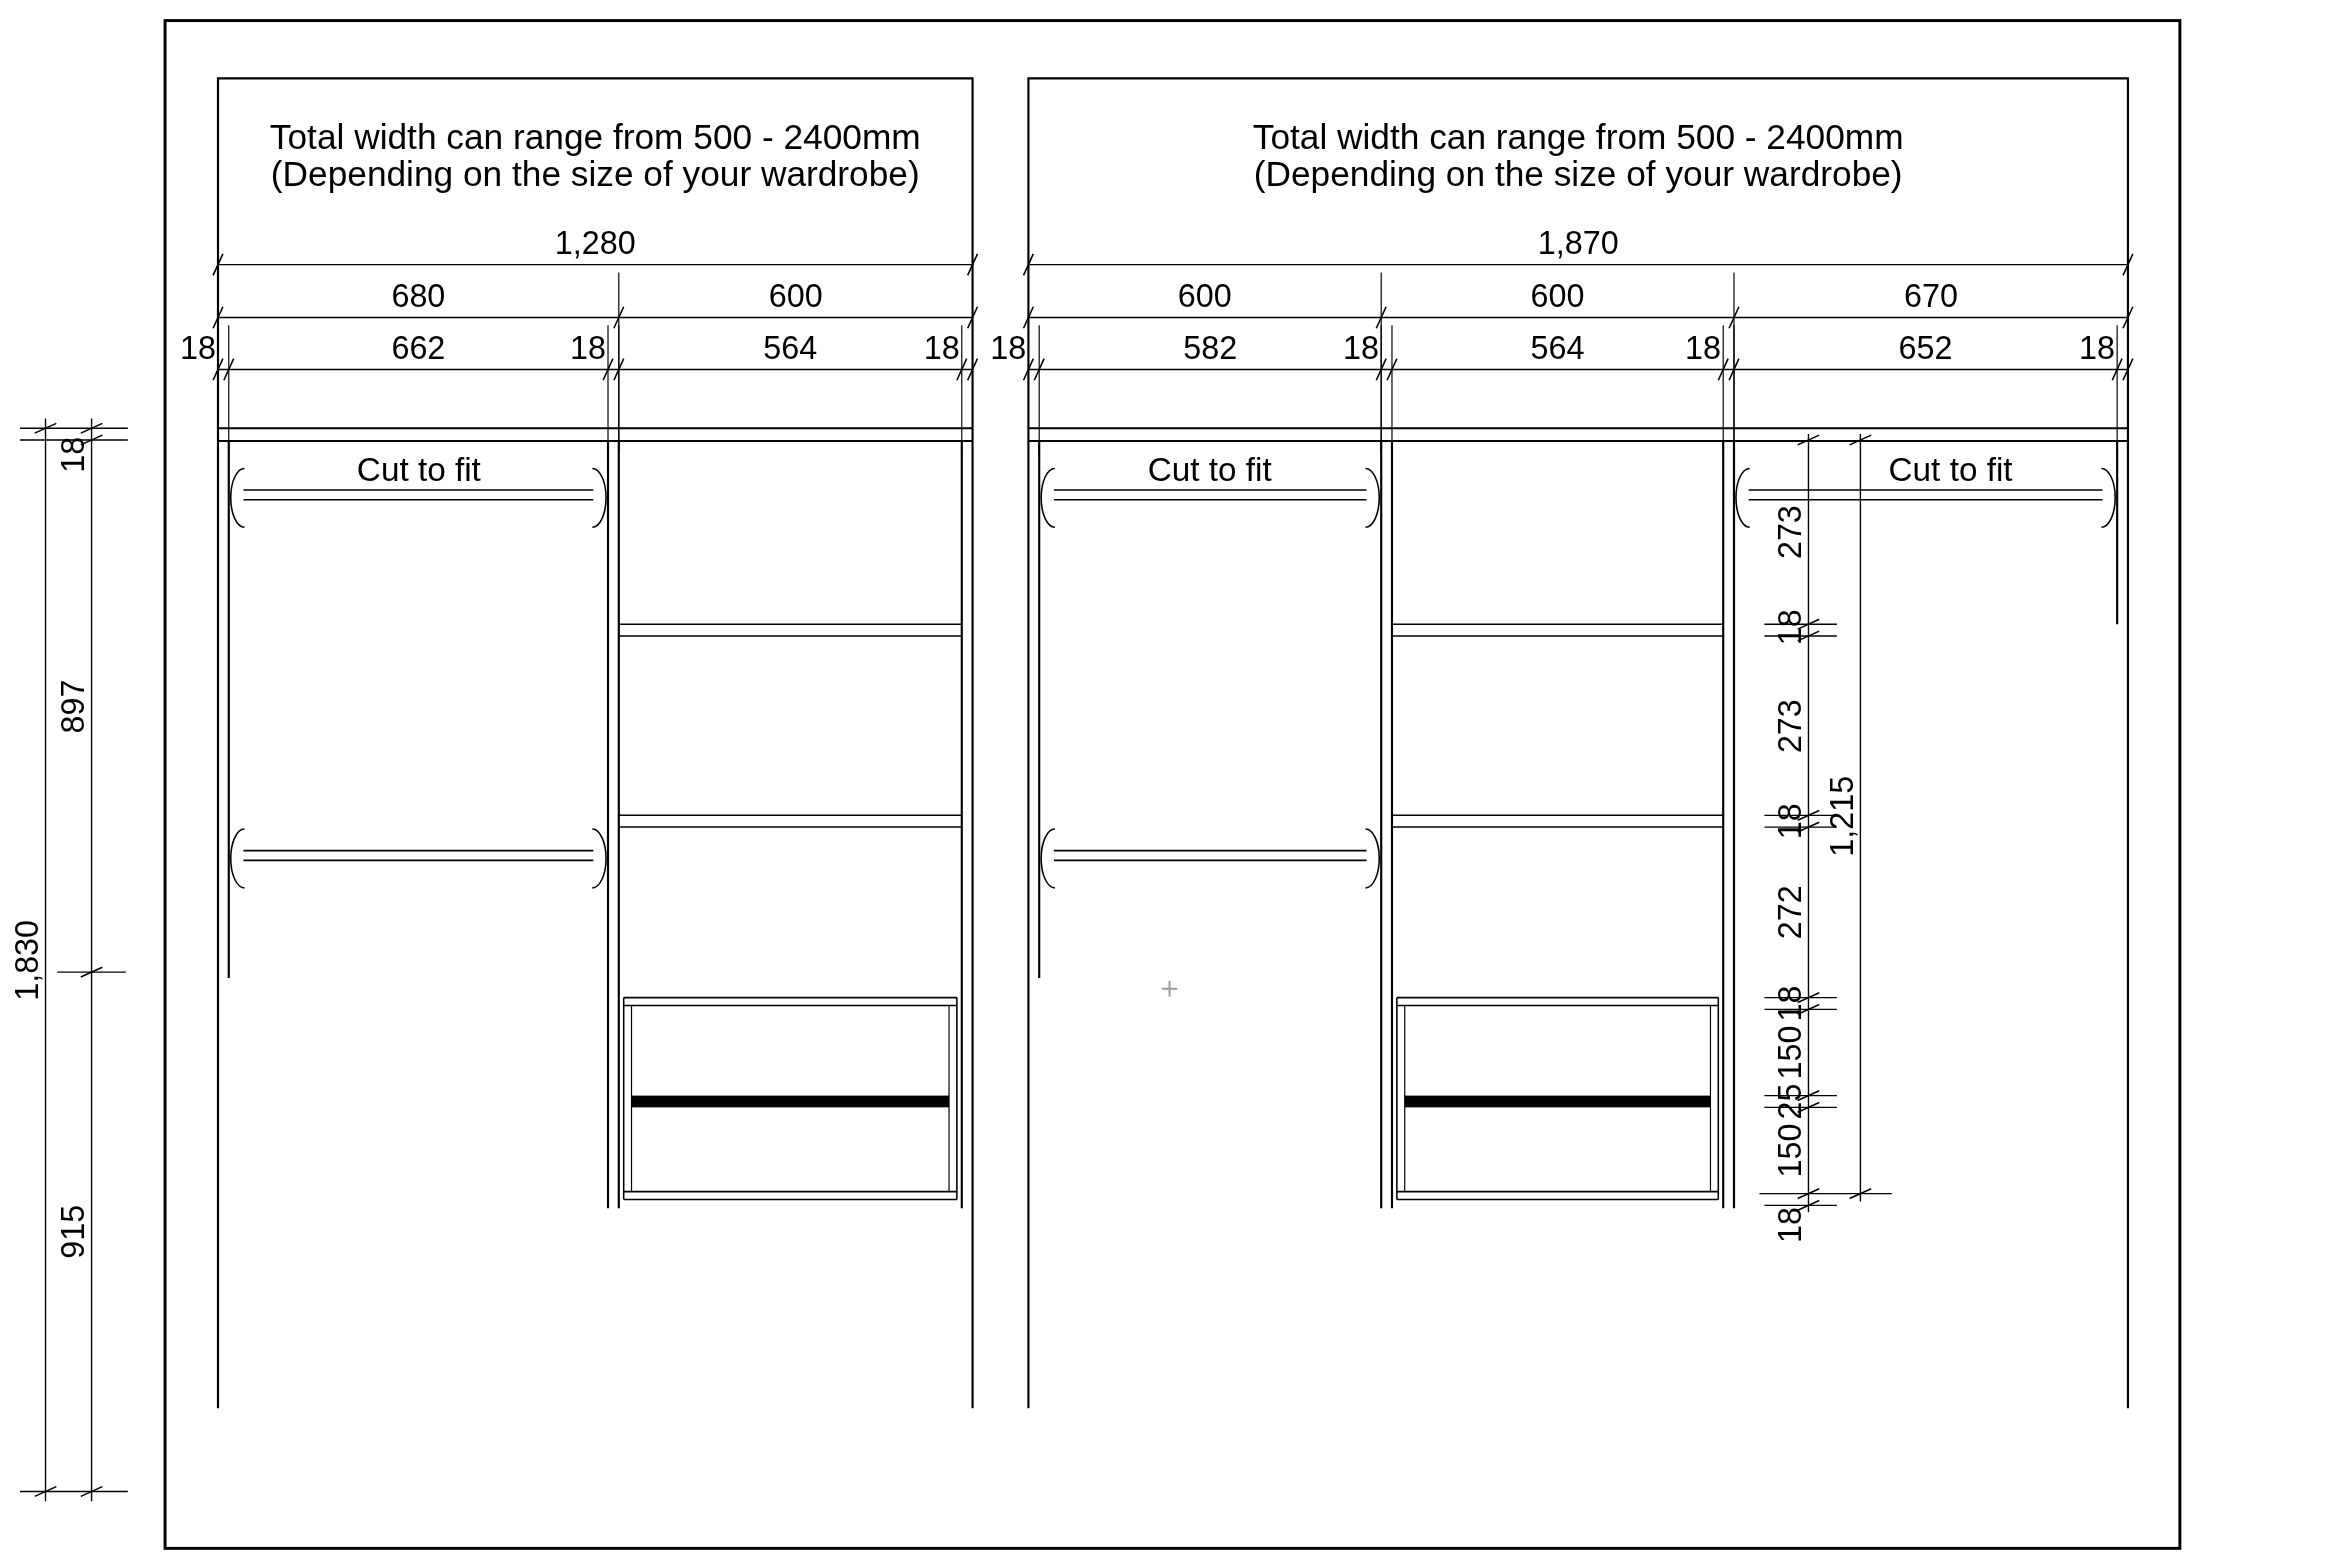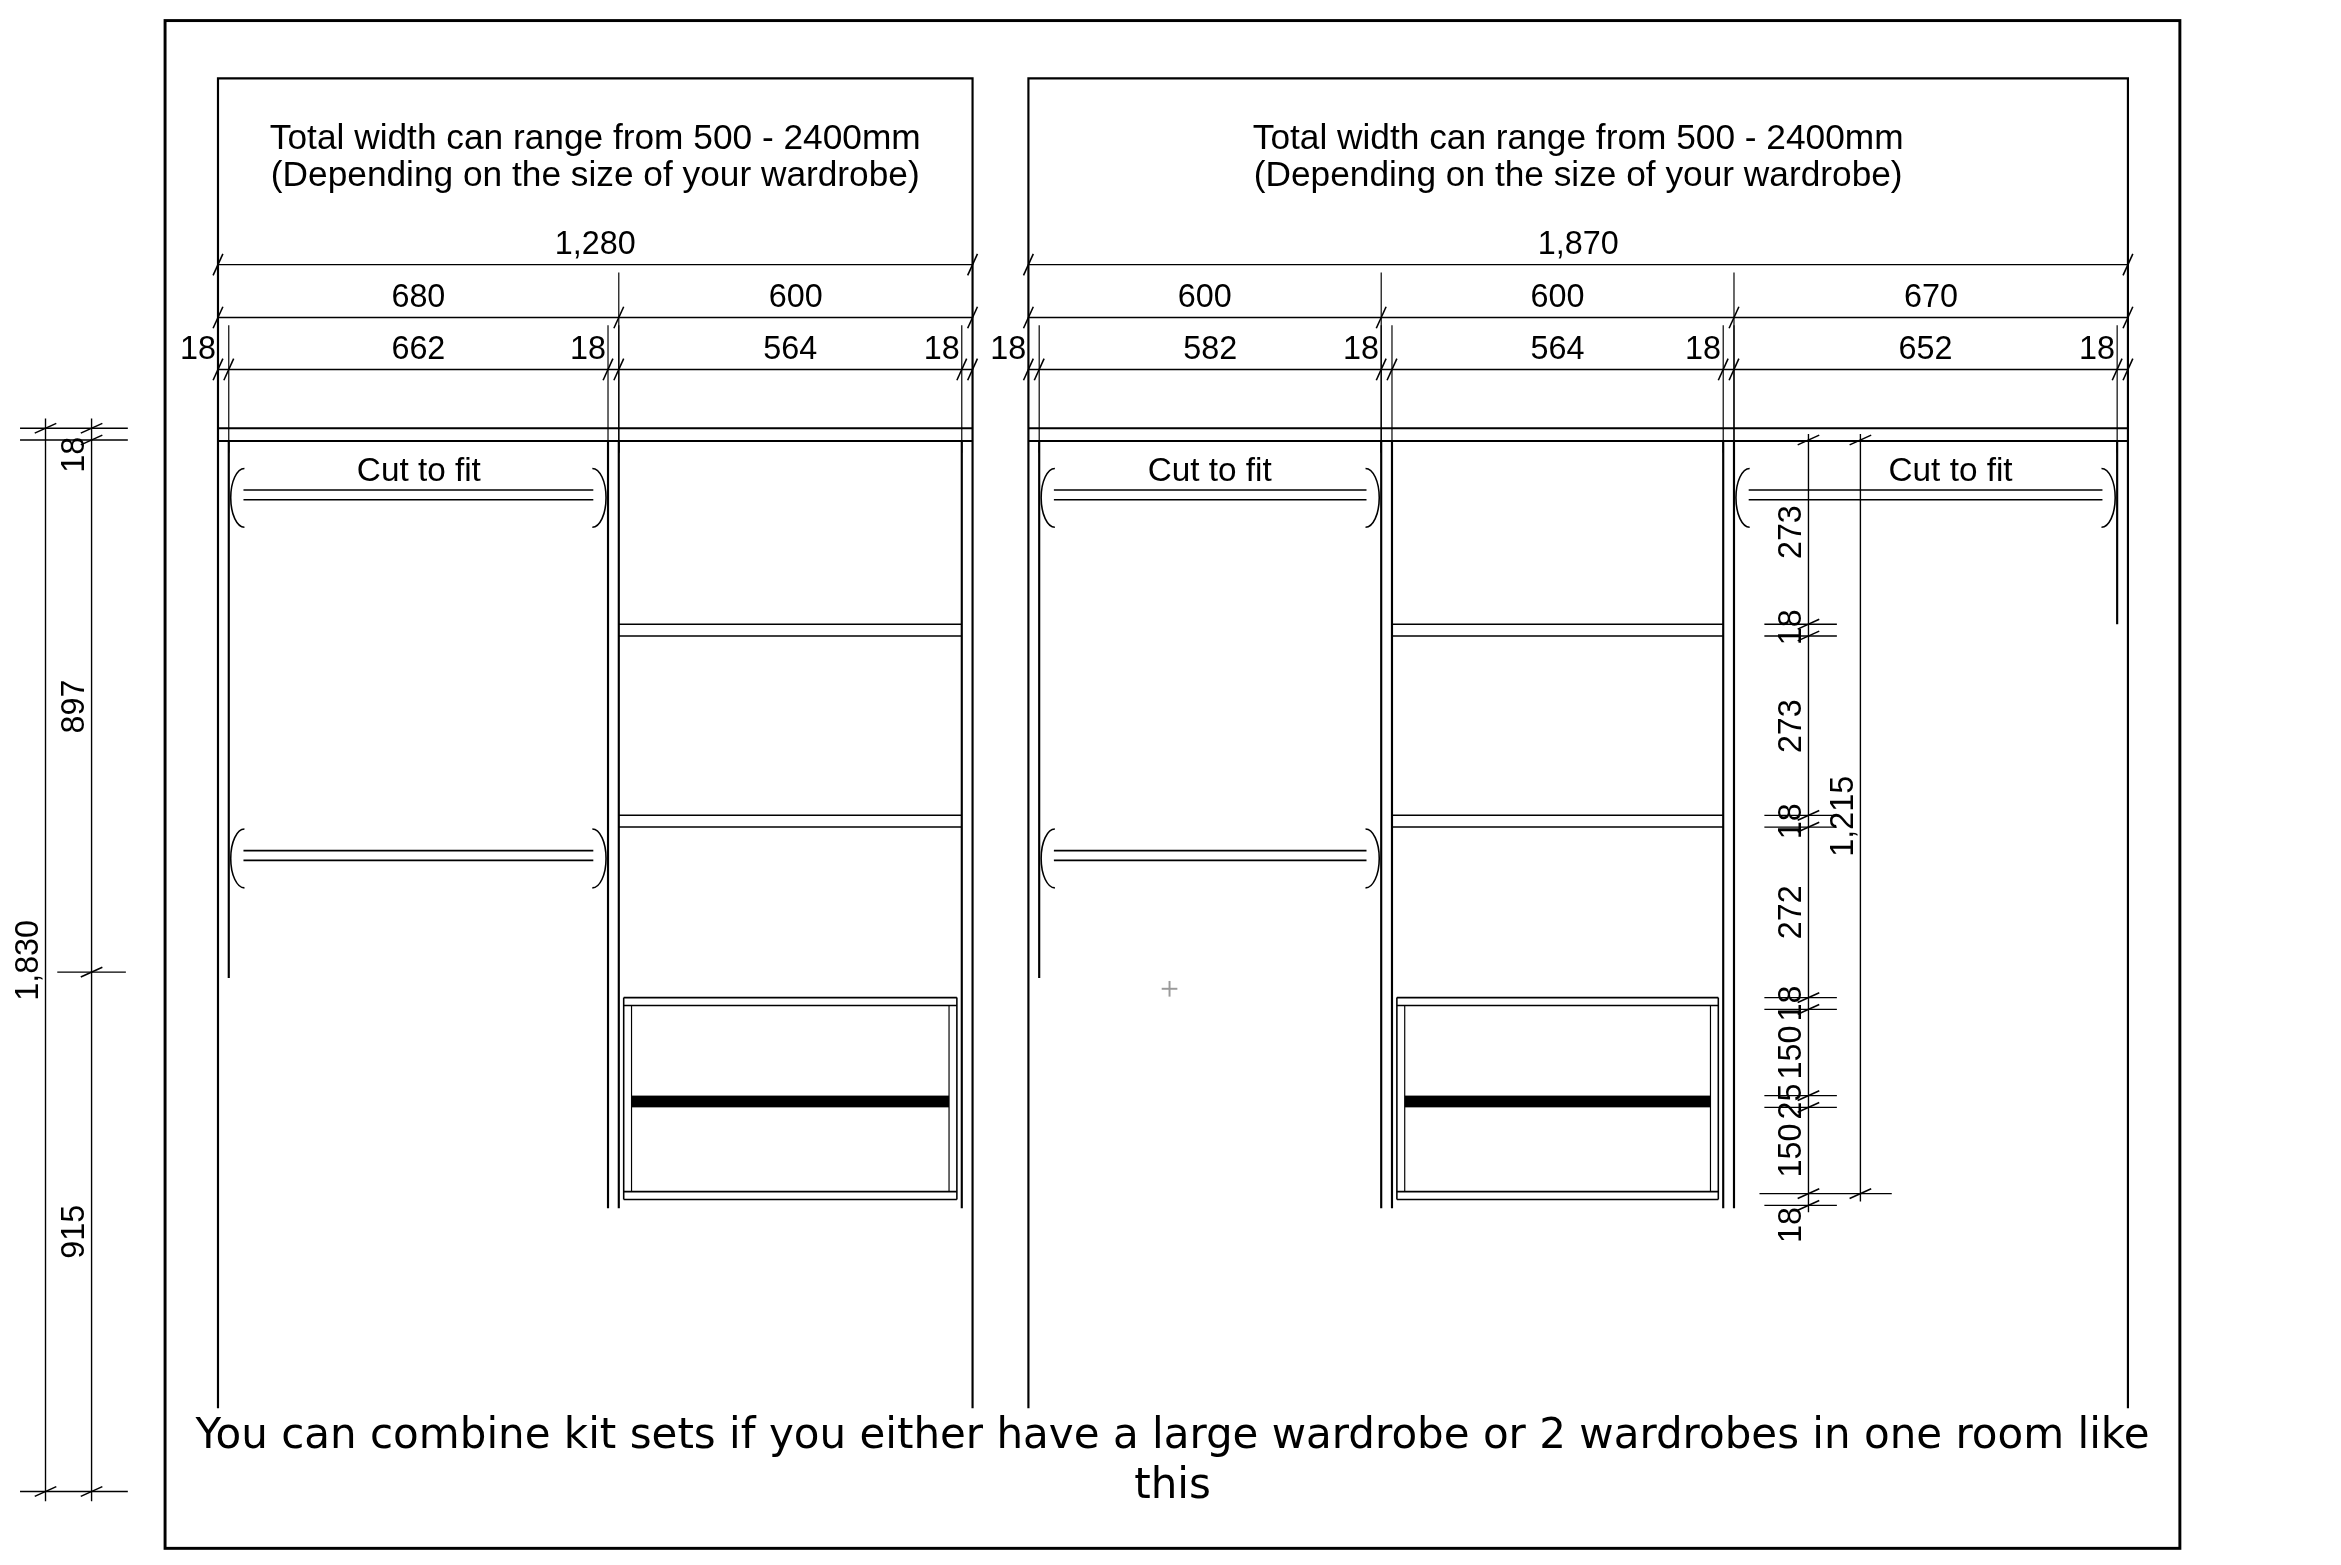--- a/index.html
+++ b/index.html
@@ -223,16 +223,15 @@
       <line x1="1800" y1="637" x2="1874" y2="637" stroke="#000000" stroke-width="1.4"></line>
       <line x1="1800" y1="649" x2="1874" y2="649" stroke="#000000" stroke-width="1.4"></line>
       <line x1="1800" y1="832" x2="1874" y2="832" stroke="#000000" stroke-width="1.4"></line>
       <line x1="1800" y1="844" x2="1874" y2="844" stroke="#000000" stroke-width="1.4"></line>
       <line x1="1800" y1="1018" x2="1874" y2="1018" stroke="#000000" stroke-width="1.4"></line>
       <line x1="1800" y1="1030" x2="1874" y2="1030" stroke="#000000" stroke-width="1.4"></line>
       <line x1="1800" y1="1118" x2="1874" y2="1118" stroke="#000000" stroke-width="1.4"></line>
       <line x1="1800" y1="1130" x2="1874" y2="1130" stroke="#000000" stroke-width="1.4"></line>
     </svg>
   <div class="caption">
-    <div>You can combine kit sets if you either have a large wardrobe or 2 wardrobes in one room like this</div>
   </div>
 </div>
 
 
 </body></html>

